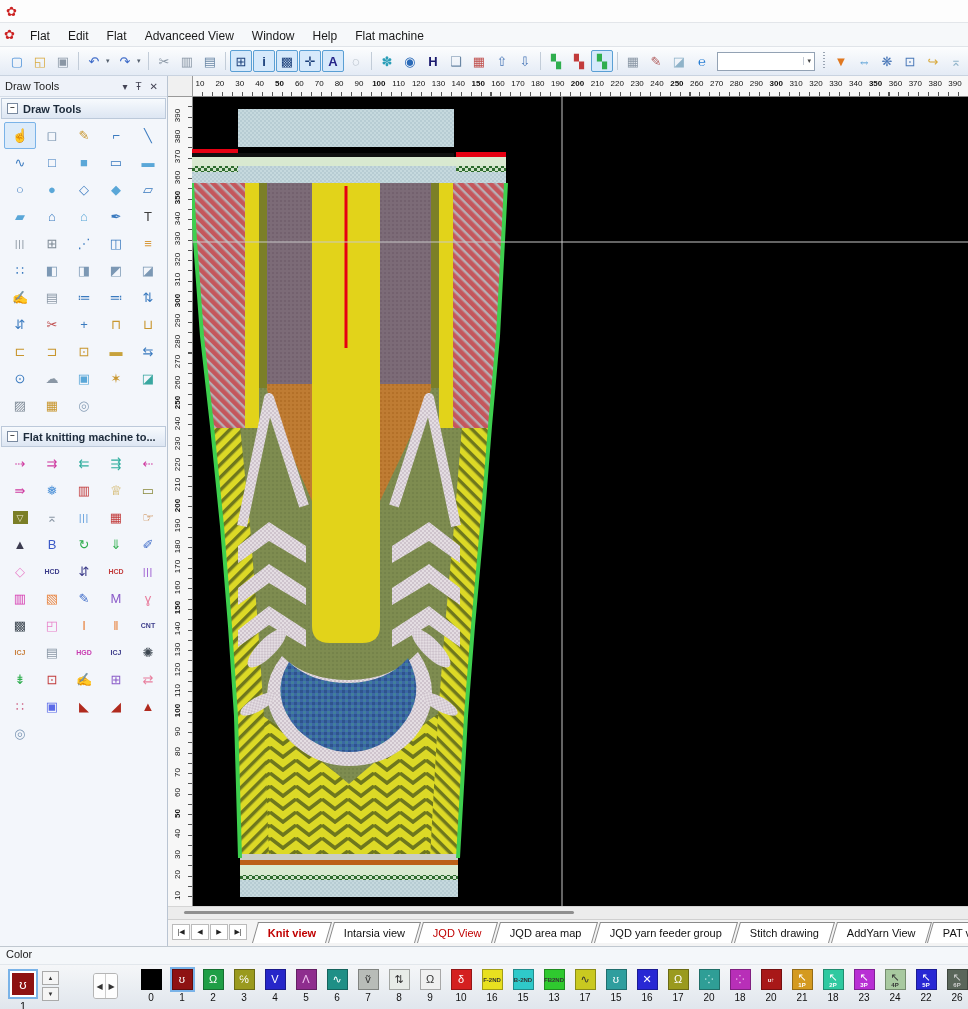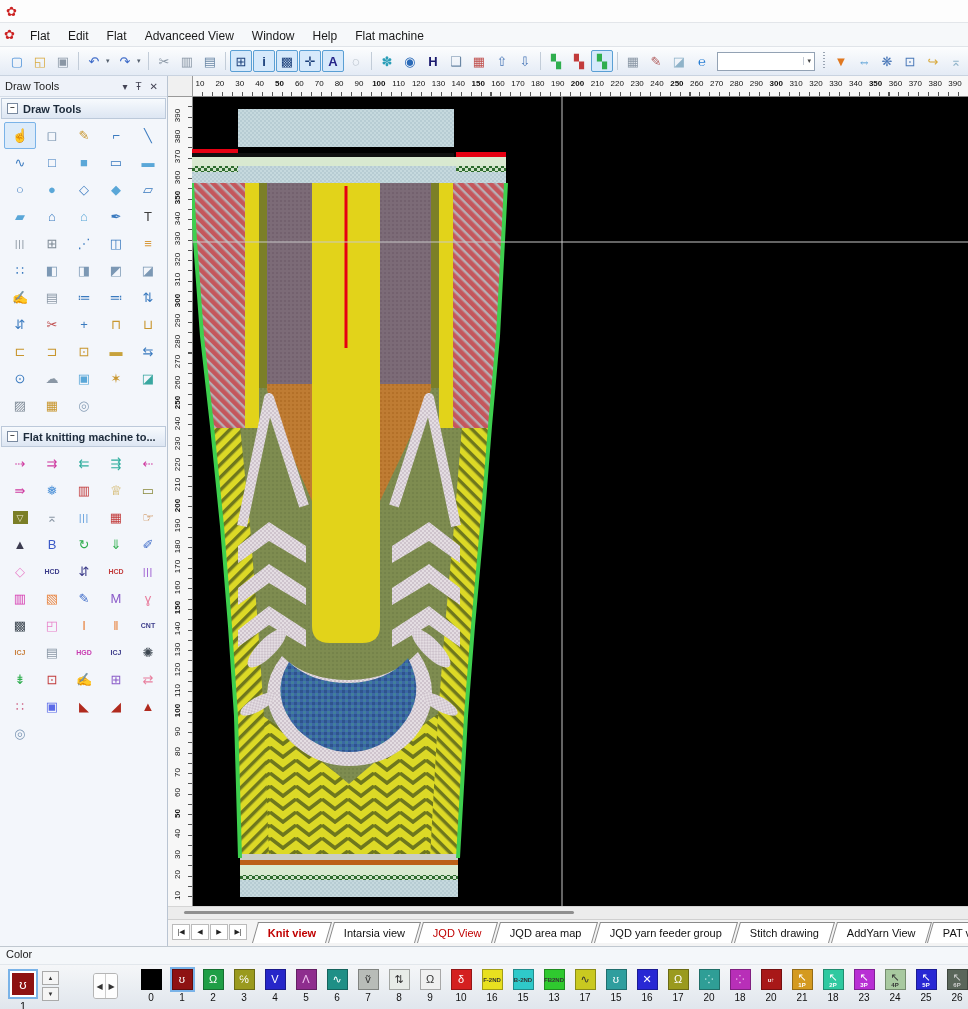--- a/index.html
+++ b/index.html
@@ -685,21 +685,21 @@
               <span class="sym">↖</span>
               <span class="sub">4P</span>
             </div>
             <div class="pal-num">24</div>
           </div>
           <div class="pal-item">
             <div class="pal-swatch" style="background: rgb(40, 40, 212); color: rgb(255, 255, 255);">
               <span class="sym">↖</span>
               <span class="sub">5P</span>
             </div>
-            <div class="pal-num">25</div>
+            <div class="pal-num">22</div>
           </div>
           <div class="pal-item">
             <div class="pal-swatch" style="background: rgb(90, 102, 90); color: rgb(208, 208, 208);">
               <span class="sym">↖</span>
               <span class="sub">6P</span>
             </div>
             <div class="pal-num">26</div>
           </div>
         </div>
     </div>

